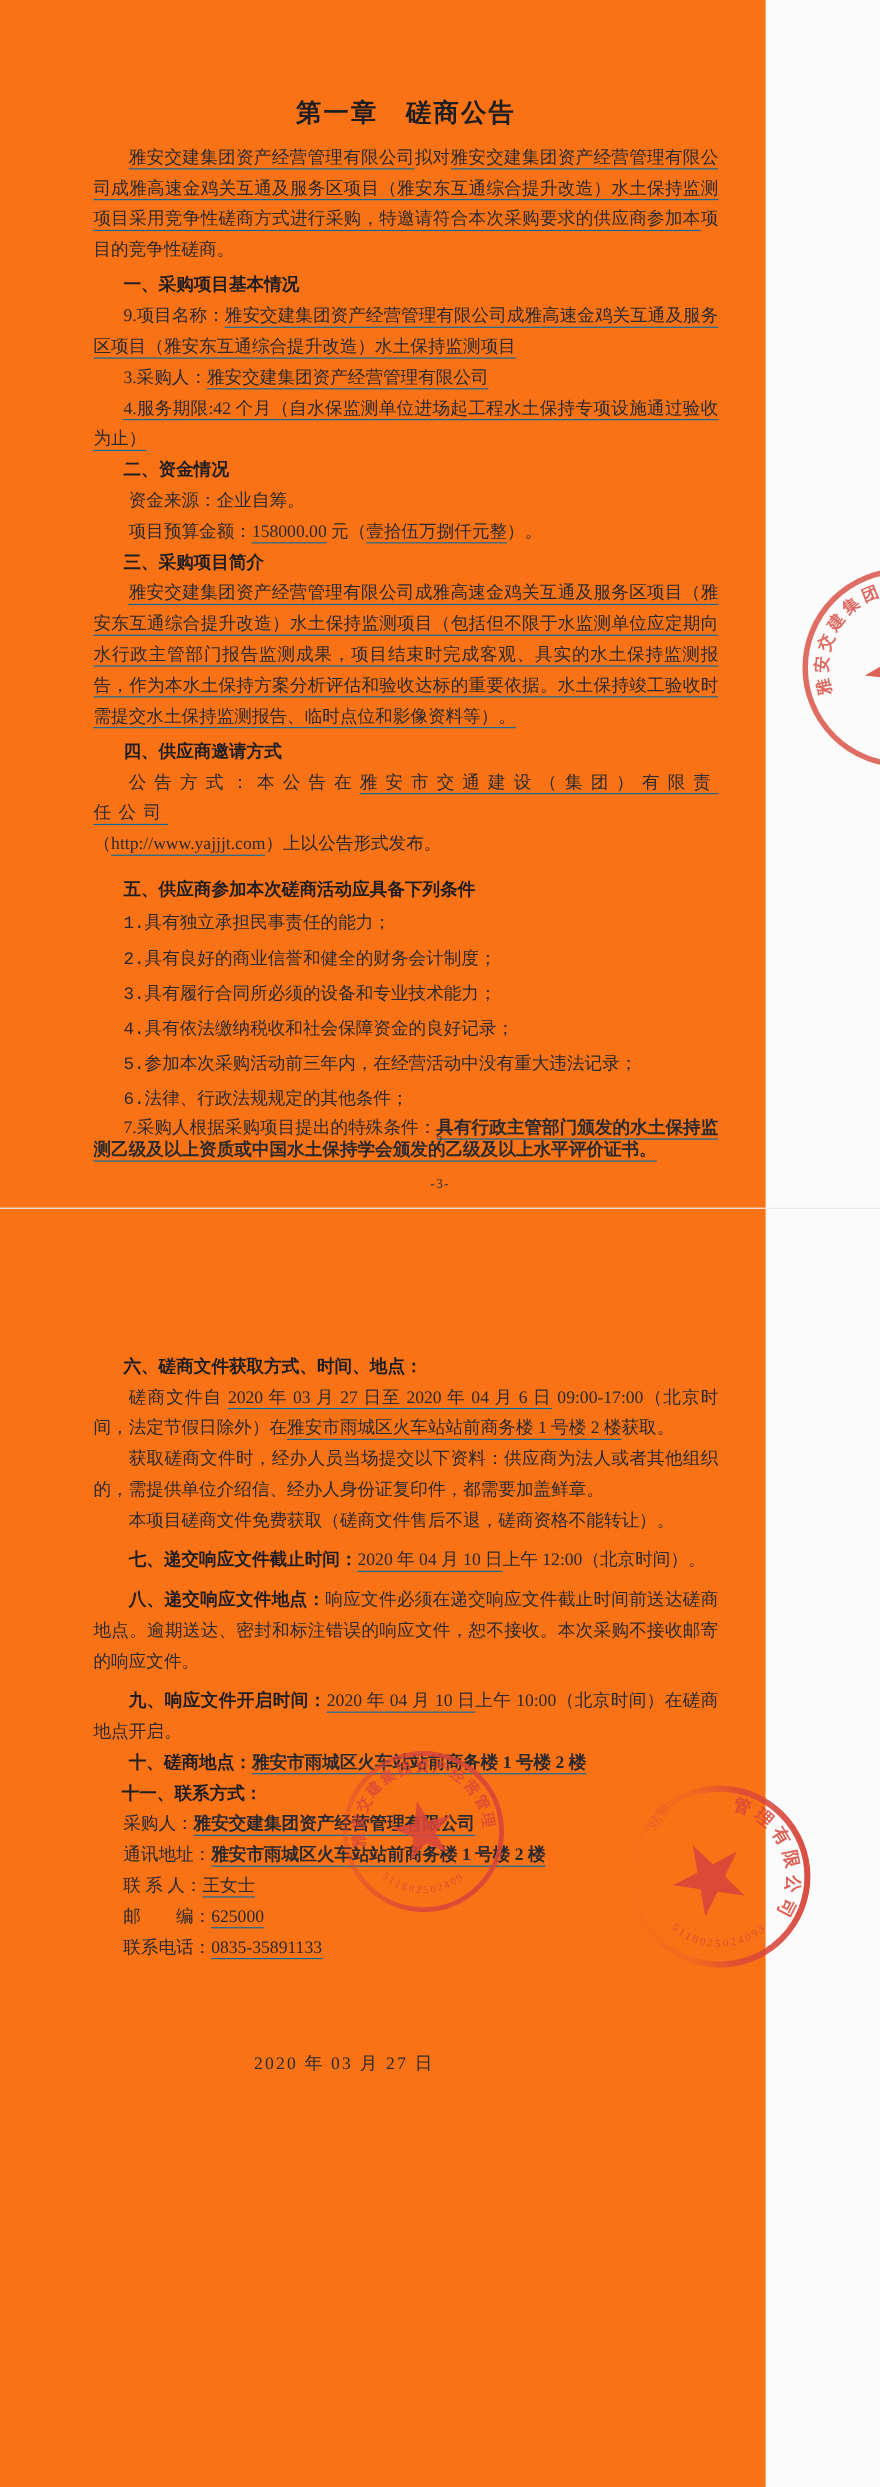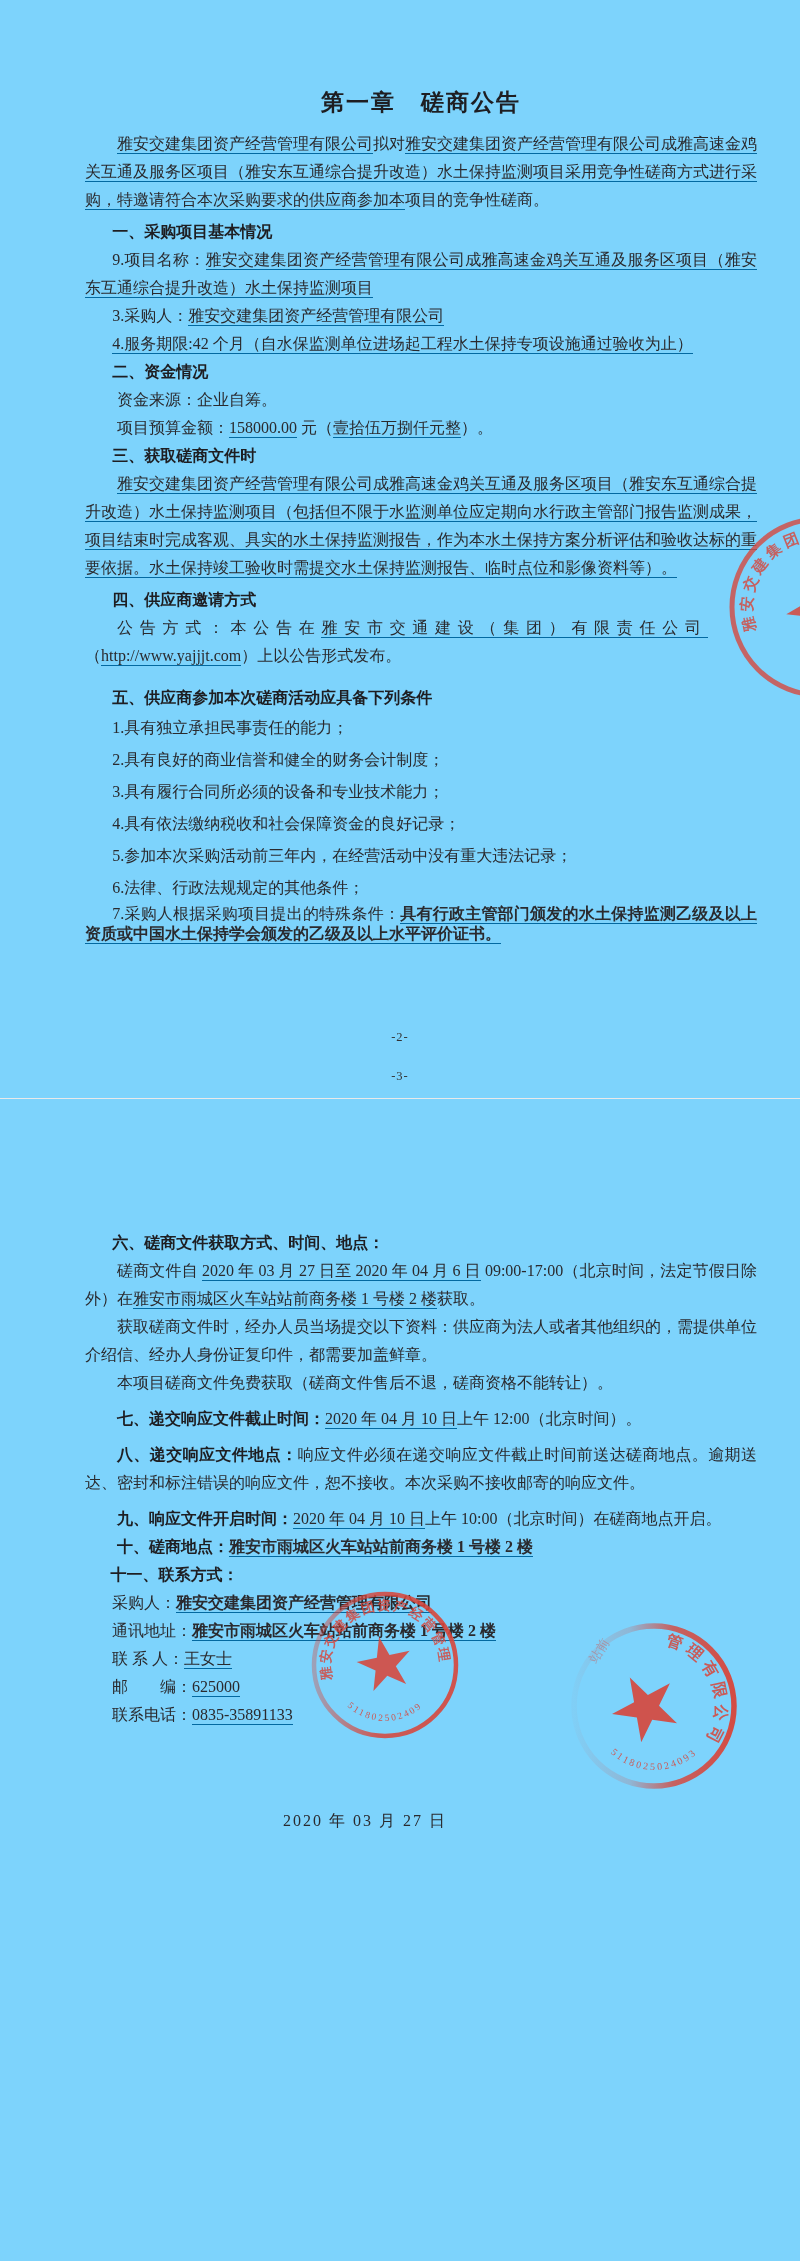--- a/index.html
+++ b/index.html
@@ -1,21 +1,21 @@
 <!DOCTYPE html>
 <html><head>
 <meta charset="utf-8">
 <style>
   html,body{margin:0;padding:0;}
   body{
     width:800px;height:2261px;position:relative;overflow:hidden;
     background:#fbfbfb;color:#2a2a2e;
     font-family:"Liberation Serif","DejaVu Serif",serif;
   }
-  .page{position:absolute;left:0;width:800px;background:#7dd3fc;}
+  .page{position:absolute;left:0;width:696px;background:#f97316;}
   #page1{top:0;height:1098px;}
   #page2{top:1099px;height:1162px;}
   .page-divider{position:absolute;top:1098px;left:0;width:800px;height:1px;background:#e9e9e9;}
   .content{padding:0 43px 0 85px;}
   #page1 .content{padding-top:84px;}
   #page2 .content{padding-top:130px;}
   p{margin:0;font-size:16px;line-height:28px;text-align:justify;color:#2a2a2e;}
   .indent{text-indent:2em;}
   .doc-title{
     margin:0;text-align:center;font-size:23px;line-height:36px;font-weight:bold;color:#1e1e22;
@@ -24,21 +24,21 @@
   .sec-heading{
     font-weight:bold;color:#1e1e22;text-indent:1.7em;
     font-family:"Liberation Sans","DejaVu Sans",sans-serif;
   }
   .sec-label{font-weight:bold;color:#1e1e22;font-family:"Liberation Sans","DejaVu Sans",sans-serif;}
   .ul{border-bottom:1px solid #0369a1;padding-bottom:1px;}
   .b{font-weight:bold;}
   .sp{letter-spacing:0.42em;}
   .intro{margin-top:10px;}
   .mt4{margin-top:4px;} .mt8{margin-top:8px;} .mt14{margin-top:14px;}
-  .cond{line-height:32px;text-indent:1.7em;}
+  .cond{line-height:32px;text-indent:1.7em;font-family:Liberation Mono, monospace;}
   .item{text-indent:1.7em;}
   .item7{line-height:20px;text-indent:1.7em;}
   .contact-row{text-indent:0;margin-left:27px;}
   .date-line{text-align:center;padding-right:112px;margin-top:78px;letter-spacing:2px;text-indent:0;}
   .pagenum{position:absolute;left:0;width:100%;text-align:center;font-size:12.5px;color:#333;letter-spacing:1px;}
   #pn2{top:1030px;} #pn3{top:1069px;}
   .seal{position:absolute;pointer-events:none;}
   #seal-page1{left:710px;top:505px;}
   #seal-center{left:309px;top:1589px;}
   #seal-right{left:560px;top:1614px;}
@@ -54,21 +54,21 @@
 
     <p class="sec-heading mt4">一、采购项目基本情况</p>
     <p class="item"><span>9.项目名称：</span><span class="ul">雅安交建集团资产经营管理有限公司成雅高速金鸡关互通及服务区项目（雅安东互通综合提升改造）水土保持监测项目</span></p>
     <p class="item"><span>3.采购人：</span><span class="ul">雅安交建集团资产经营管理有限公司</span></p>
     <p class="item"><span class="ul">4.服务期限:42 个月（自水保监测单位进场起工程水土保持专项设施通过验收为止）</span></p>
 
     <p class="sec-heading">二、资金情况</p>
     <p class="indent">资金来源：企业自筹。</p>
     <p class="indent"><span>项目预算金额：</span><span class="ul">158000.00</span><span> 元（</span><span class="ul">壹拾伍万捌仟元整</span><span>）。</span></p>
 
-    <p class="sec-heading">三、获取磋商文件时</p>
+    <p class="sec-heading">三、采购项目简介</p>
     <p class="indent"><span class="ul">雅安交建集团资产经营管理有限公司成雅高速金鸡关互通及服务区项目（雅安东互通综合提升改造）水土保持监测项目（包括但不限于水监测单位应定期向水行政主管部门报告监测成果，项目结束时完成客观、具实的水土保持监测报告，作为本水土保持方案分析评估和验收达标的重要依据。水土保持竣工验收时需提交水土保持监测报告、临时点位和影像资料等）。</span></p>
 
     <p class="sec-heading mt4">四、供应商邀请方式</p>
     <p class="indent"><span class="sp">公告方式：本公告在</span><span class="sp ul">雅安市交通建设（集团）有限责任公司</span><br><span>（</span><span class="ul">http://www.yajjjt.com</span><span>）上以公告形式发布。</span></p>
 
     <p class="sec-heading mt14">五、供应商参加本次磋商活动应具备下列条件</p>
     <p class="cond">1.具有独立承担民事责任的能力；</p>
     <p class="cond">2.具有良好的商业信誉和健全的财务会计制度；</p>
     <p class="cond">3.具有履行合同所必须的设备和专业技术能力；</p>
     <p class="cond">4.具有依法缴纳税收和社会保障资金的良好记录；</p>

